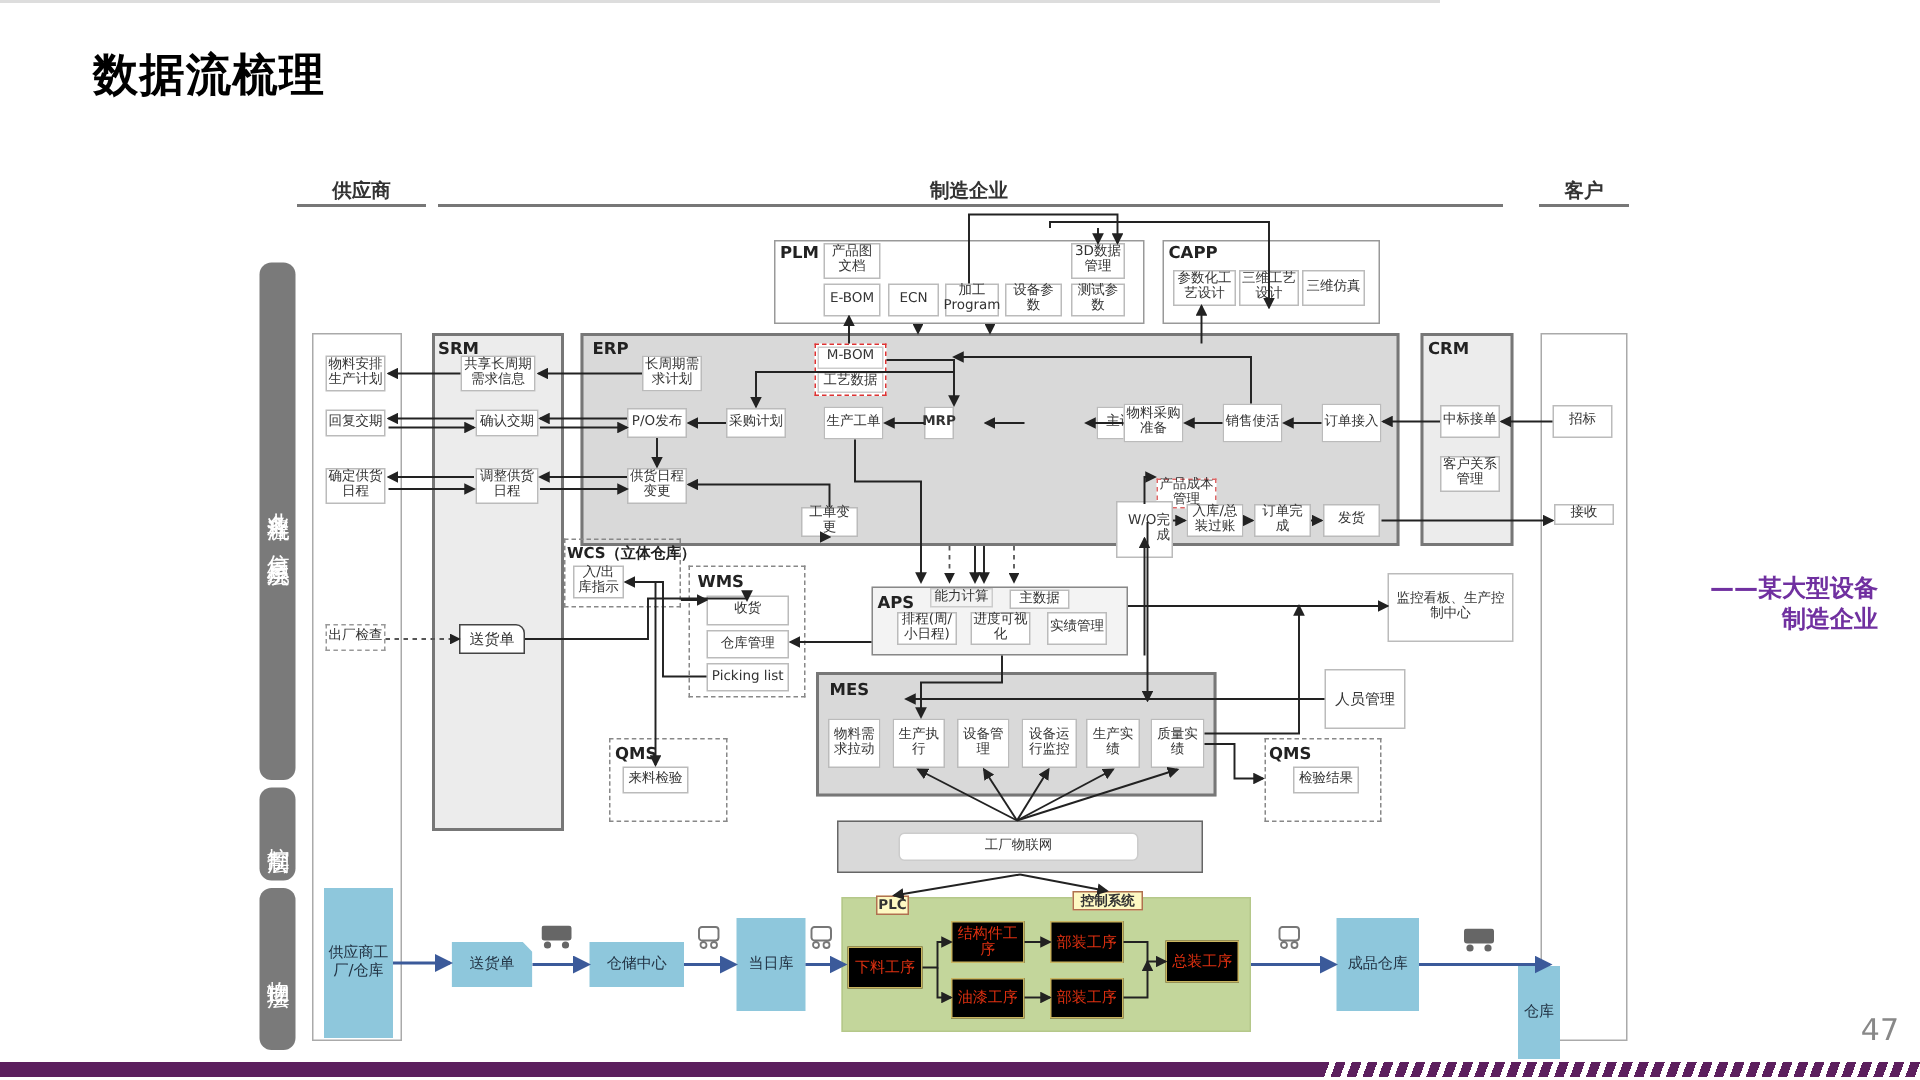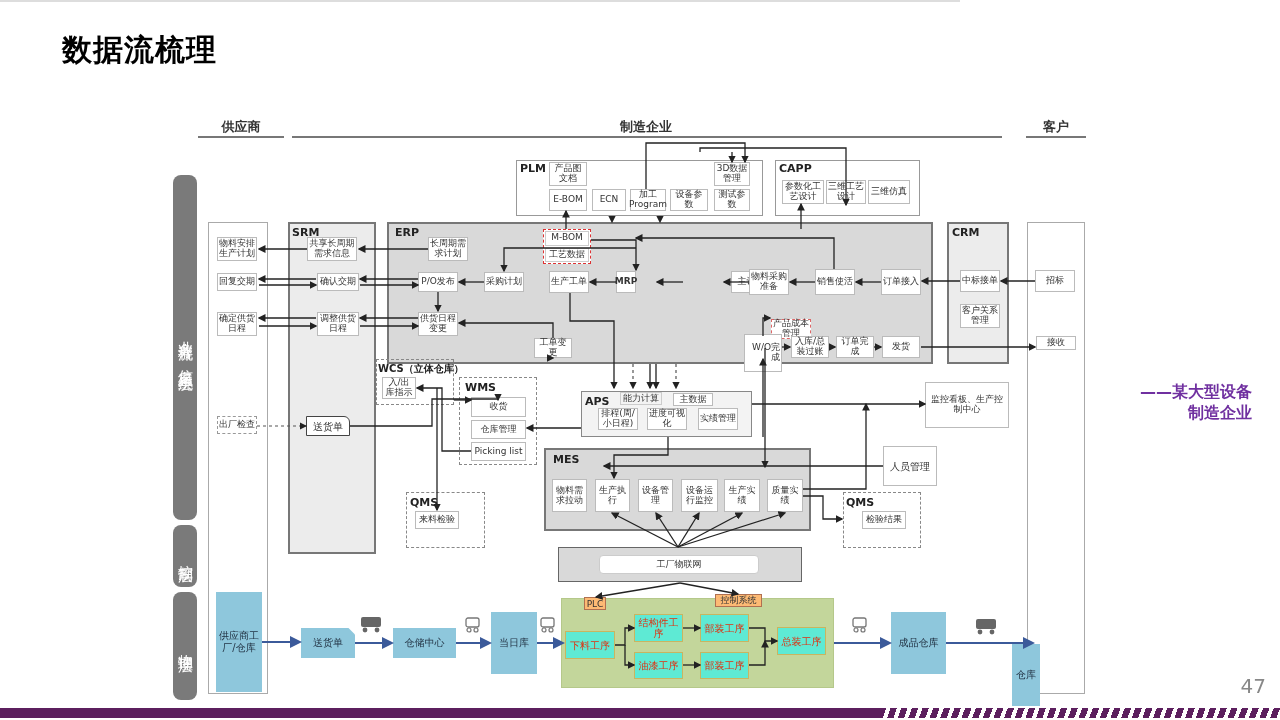--- a/index.html
+++ b/index.html
@@ -14,22 +14,22 @@
   .sys-light{border:1px solid #999;background:#f3f3f3;}
   .dash{border:1.5px dashed #888;background:transparent;}
   .sys-label{font-size:11px;font-weight:bold;color:#222;}
   .box{background:#fff;border:1px solid #bbb;font-size:9px;color:#333;display:flex;align-items:center;justify-content:center;text-align:center;line-height:1.1;padding:1px;}
   .box.red{border:1.5px dashed #d33;}
   .box.reddot{border:1px dashed #d66;}
   .box.dashb{border:1px dashed #999;}
   .box.bold{border:1.5px solid #444;font-size:10px;}
   .blue{background:#8ec7dc;border:none;font-size:10px;color:#234;display:flex;align-items:center;justify-content:center;text-align:center;line-height:1.2;}
   .green{background:#c3d69b;border:1px solid #b5c88a;}
-  .ybox{background:#5eead4;border:1px solid #c9b560;font-size:10px;color:#e03010;display:flex;align-items:center;justify-content:center;text-align:center;line-height:1.1;}
-  .obox{background:#fdba74;border:1px solid #b07050;font-size:9px;color:#333;display:flex;align-items:center;justify-content:center;font-weight:normal;}
+  .ybox{background:#000000;border:1px solid #c9b560;font-size:10px;color:#e03010;display:flex;align-items:center;justify-content:center;text-align:center;line-height:1.1;}
+  .obox{background:#fef9c3;border:1px solid #b07050;font-size:9px;color:#333;display:flex;align-items:center;justify-content:center;font-weight:bold;}
   .iot{background:#d9d9d9;border:1.5px solid #666;}
   .purple-note{right:28px;top:382px;text-align:right;color:#7030a0;font-size:16px;font-weight:bold;line-height:1.3;}
   .page-num{right:14px;top:674px;font-size:20px;color:#888;}
   .footer-bar{left:0;top:708px;width:880px;height:10px;background:#5c1f5e;}
   .footer-stripes{left:880px;top:708px;width:400px;height:10px;background:repeating-linear-gradient(110deg,#5c1f5e 0 6px,#fff 6px 10px);}
   .top-line{left:0;top:0;width:960px;height:2px;background:#ddd;}
   svg.lines{position:absolute;left:0;top:0;}
 </style>
 </head>
 <body>

